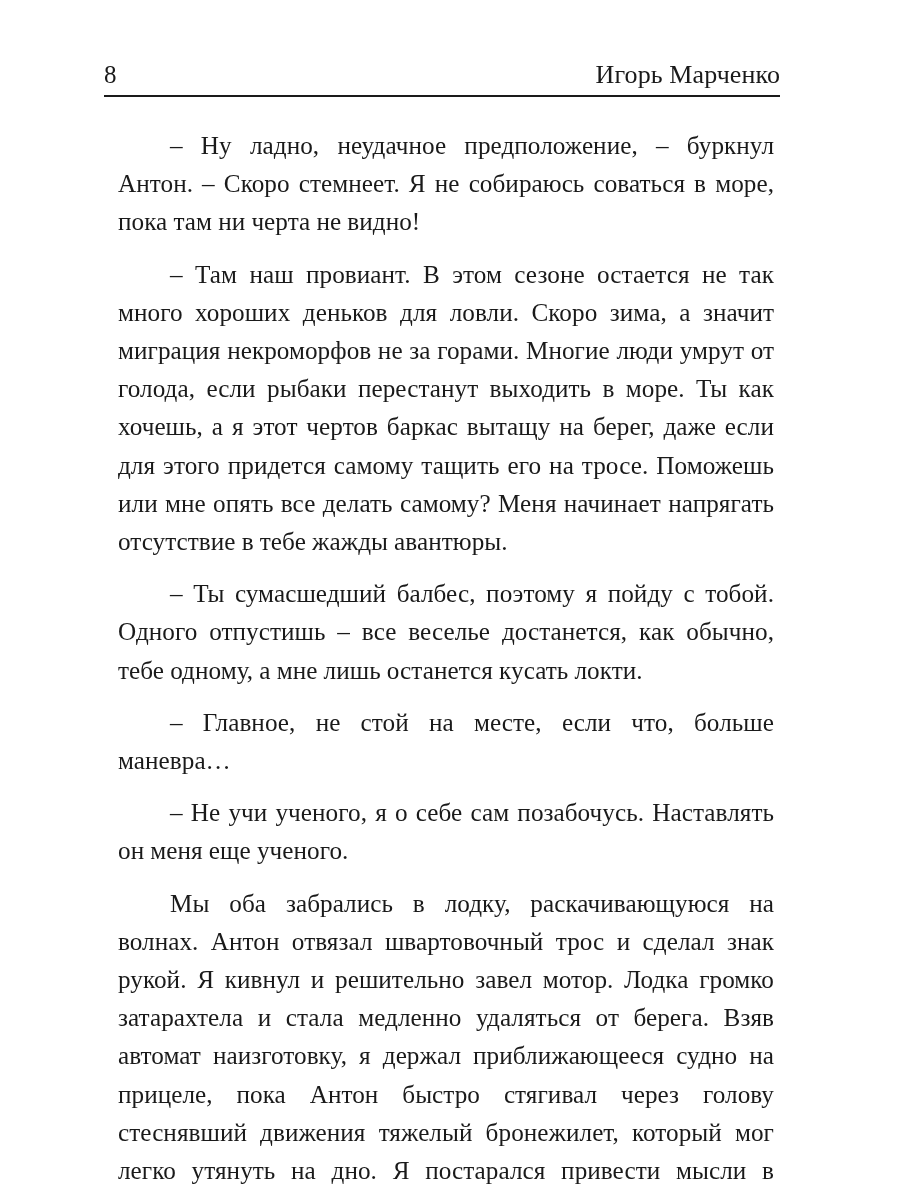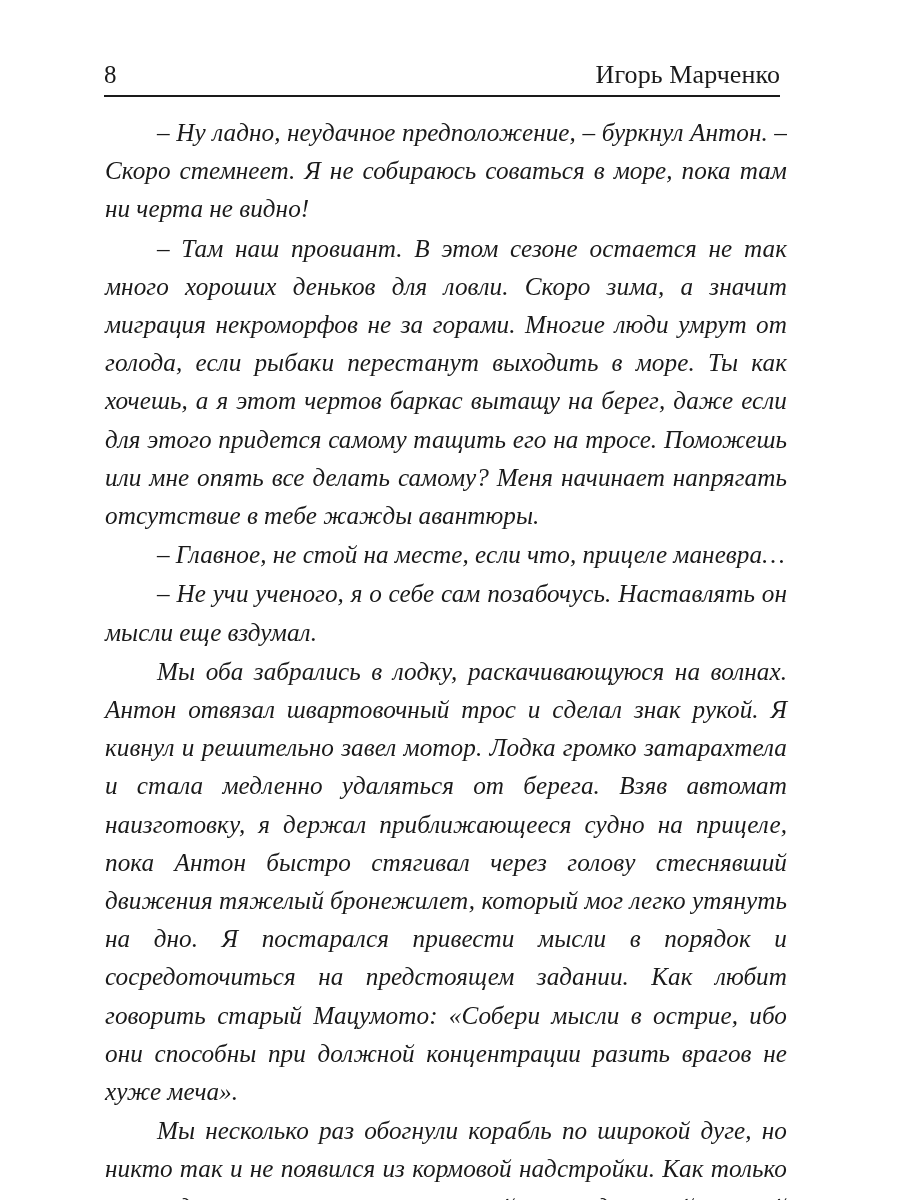--- a/index.html
+++ b/index.html
@@ -55,49 +55,49 @@
 
   
   .text-block {
     position: absolute;
     left: 104px;
     top: 113px;
     width: 684px;
   }
 
   .para {
-    margin: 1px;
+    margin: 14px;
     font-size: 25.2px;
     line-height: 38.2px;
     text-align: justify;
     text-indent: 52px;
     text-justify: inter-word;
     hyphens: manual;
     word-spacing: -0.2px;
     letter-spacing: 0.05px;
-    font-style: italic;
   }
 
   
   .para:last-child {
     margin-bottom: 0;
   }
 </style>
 </head>
 <body>
 
 <div class="page">
 
   <div class="page-header">
     <span class="folio">8</span>
     <span class="running-title">Игорь Марченко</span>
   </div>
 
   <div class="text-block">
     <p class="para">– Ну ладно, неудачное предположение, – буркнул Антон. – Скоро стемнеет. Я не собираюсь соваться в море, пока там ни черта не видно!</p>
     <p class="para">– Там наш провиант. В этом сезоне остается не так много хороших деньков для ловли. Скоро зима, а значит миграция некроморфов не за горами. Многие люди умрут от голода, если рыбаки перестанут выходить в море. Ты как хочешь, а я этот чертов баркас вытащу на берег, даже если для этого придется самому тащить его на тросе. Поможешь или мне опять все делать самому? Меня начинает напрягать отсутствие в тебе жажды авантюры.</p>
-    <p class="para">– Главное, не стой на месте, если что, прицеле маневра…</p>
-    <p class="para">– Не учи ученого, я о себе сам позабочусь. Наставлять он мысли еще вздумал.</p>
+    <p class="para">– Ты сумасшедший балбес, поэтому я пойду с тобой. Одного отпустишь – все веселье достанется, как обычно, тебе одному, а мне лишь останется кусать локти.</p>
+    <p class="para">– Главное, не стой на месте, если что, больше маневра…</p>
+    <p class="para">– Не учи ученого, я о себе сам позабочусь. Наставлять он меня еще ученого.</p>
     <p class="para">Мы оба забрались в лодку, раскачивающуюся на волнах. Антон отвязал швартовочный трос и сделал знак рукой. Я кивнул и решительно завел мотор. Лодка громко затарахтела и стала медленно удаляться от берега. Взяв автомат наизготовку, я держал приближающееся судно на прицеле, пока Антон быстро стягивал через голову стеснявший движения тяжелый бронежилет, который мог легко утянуть на дно. Я постарался привести мысли в порядок и сосредоточиться на предстоящем задании. Как любит говорить старый Мацумото: «Собери мысли в острие, ибо они способны при должной концентрации разить врагов не хуже меча».</p>
     <p class="para">Мы несколько раз обогнули корабль по широкой дуге, но никто так и не появился из кормовой надстройки. Как только нос лодки уткнулся в позеленевший от водорослей правый борт, я ловко зацепился крюком за свисающие сети и быстро стал взбираться по ним вверх. Мои руки ухватились за скользкие поручни, измазанные в крови и зеленой слизи.</p>
   </div>
 
 </div>
 
 </body></html>

